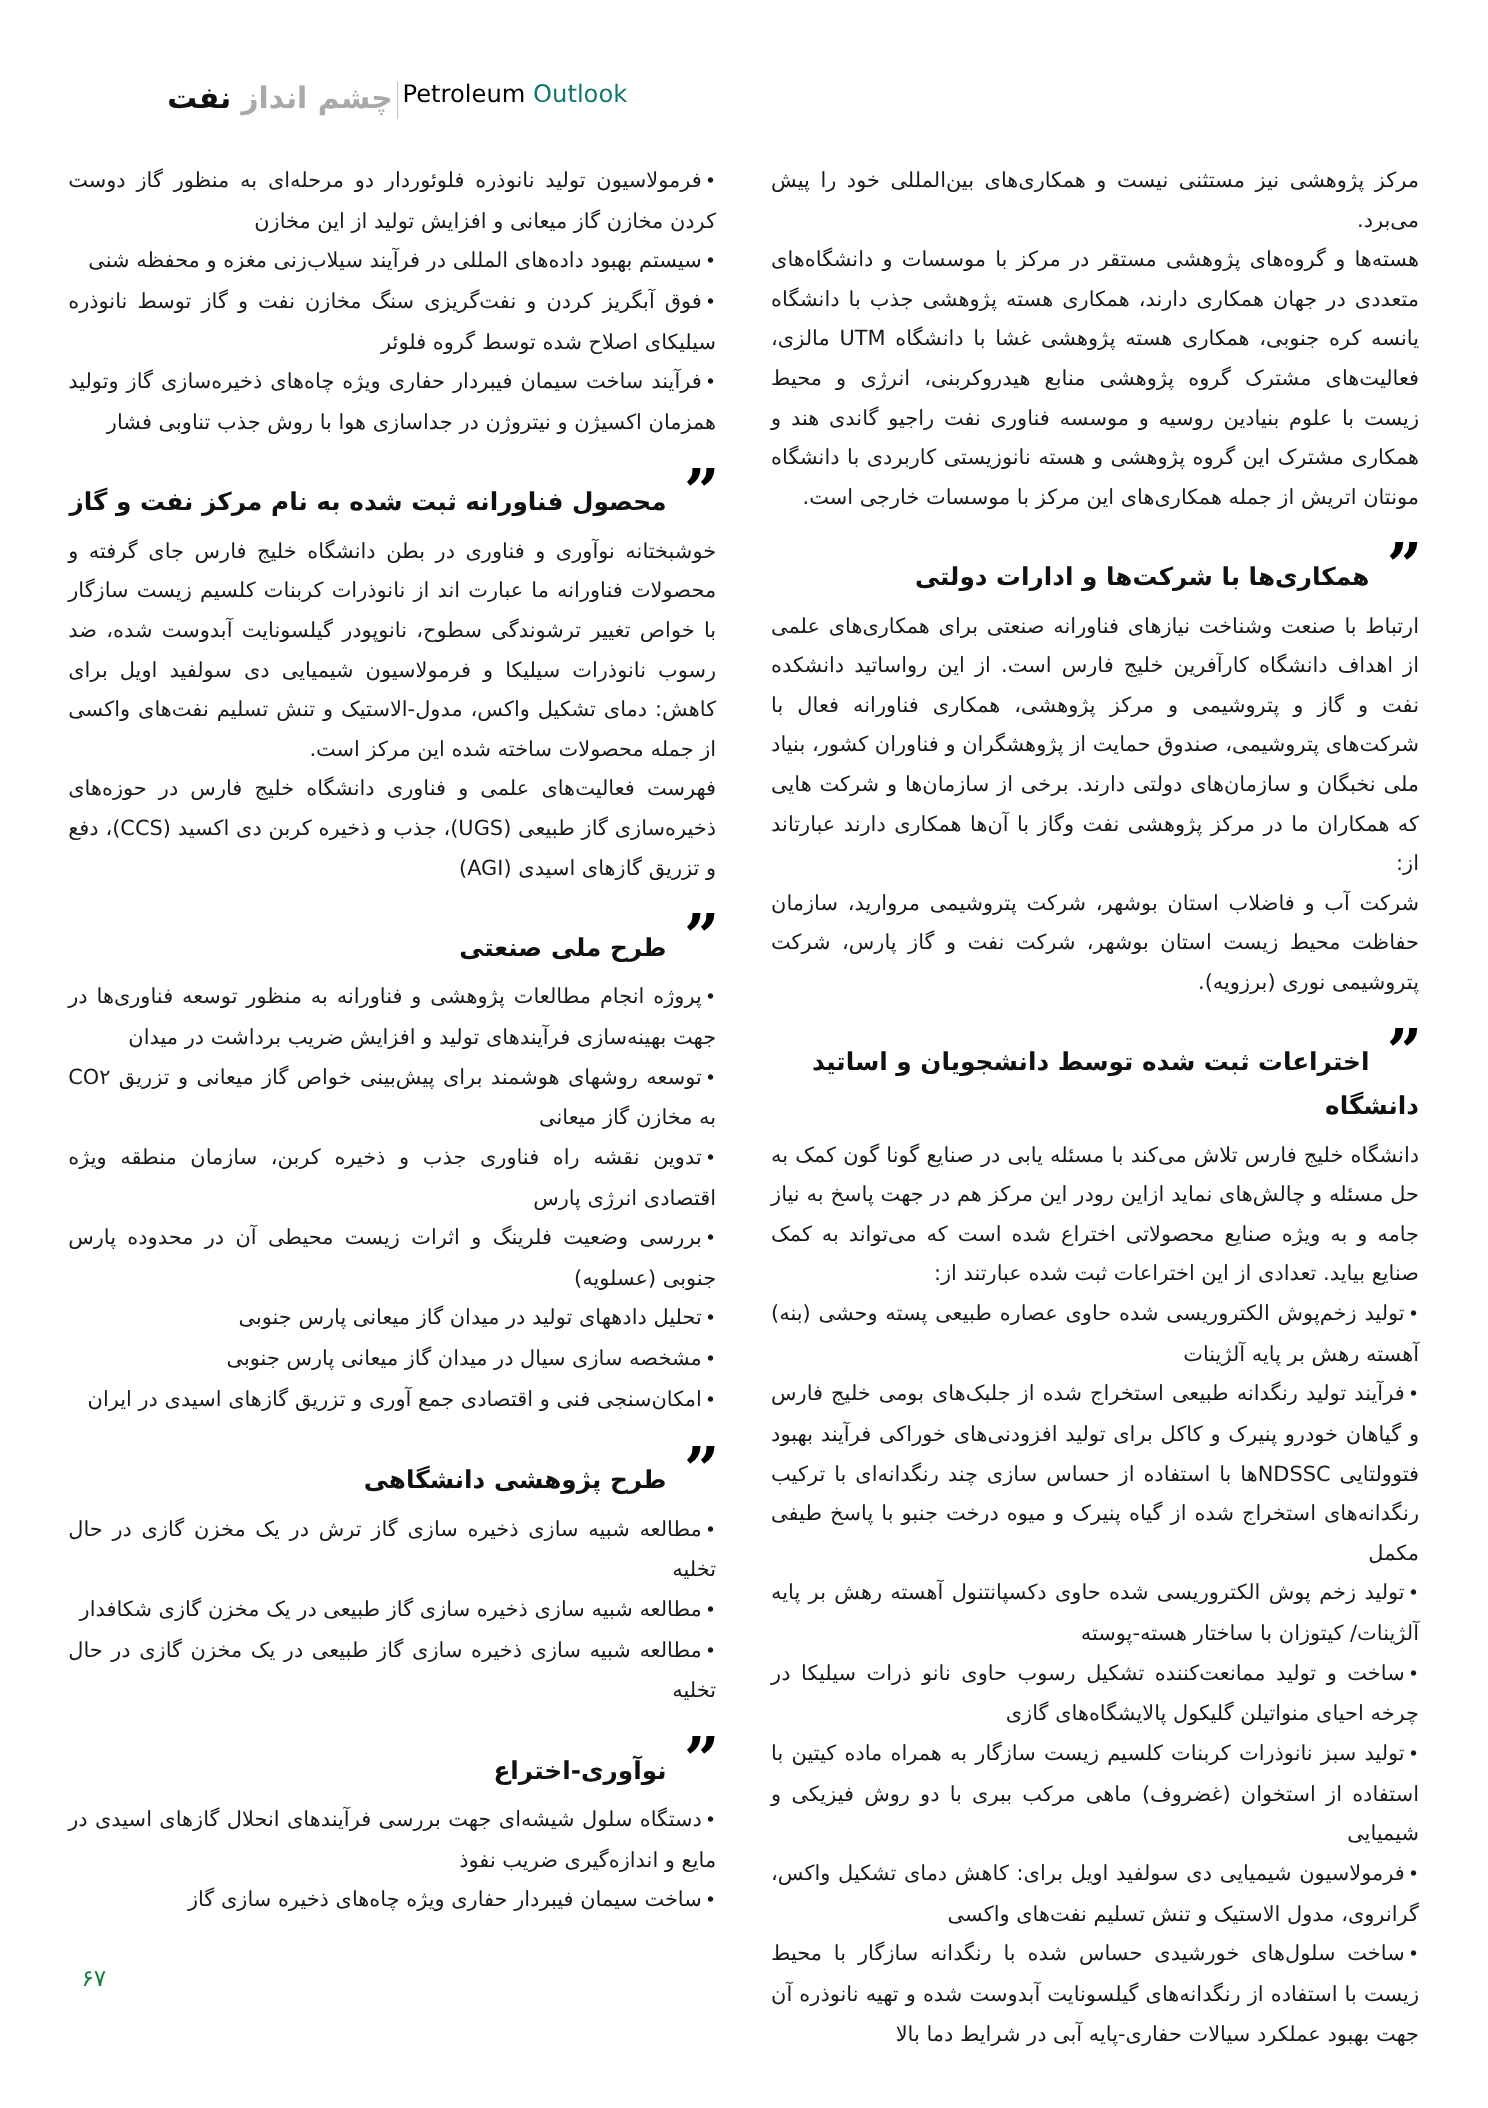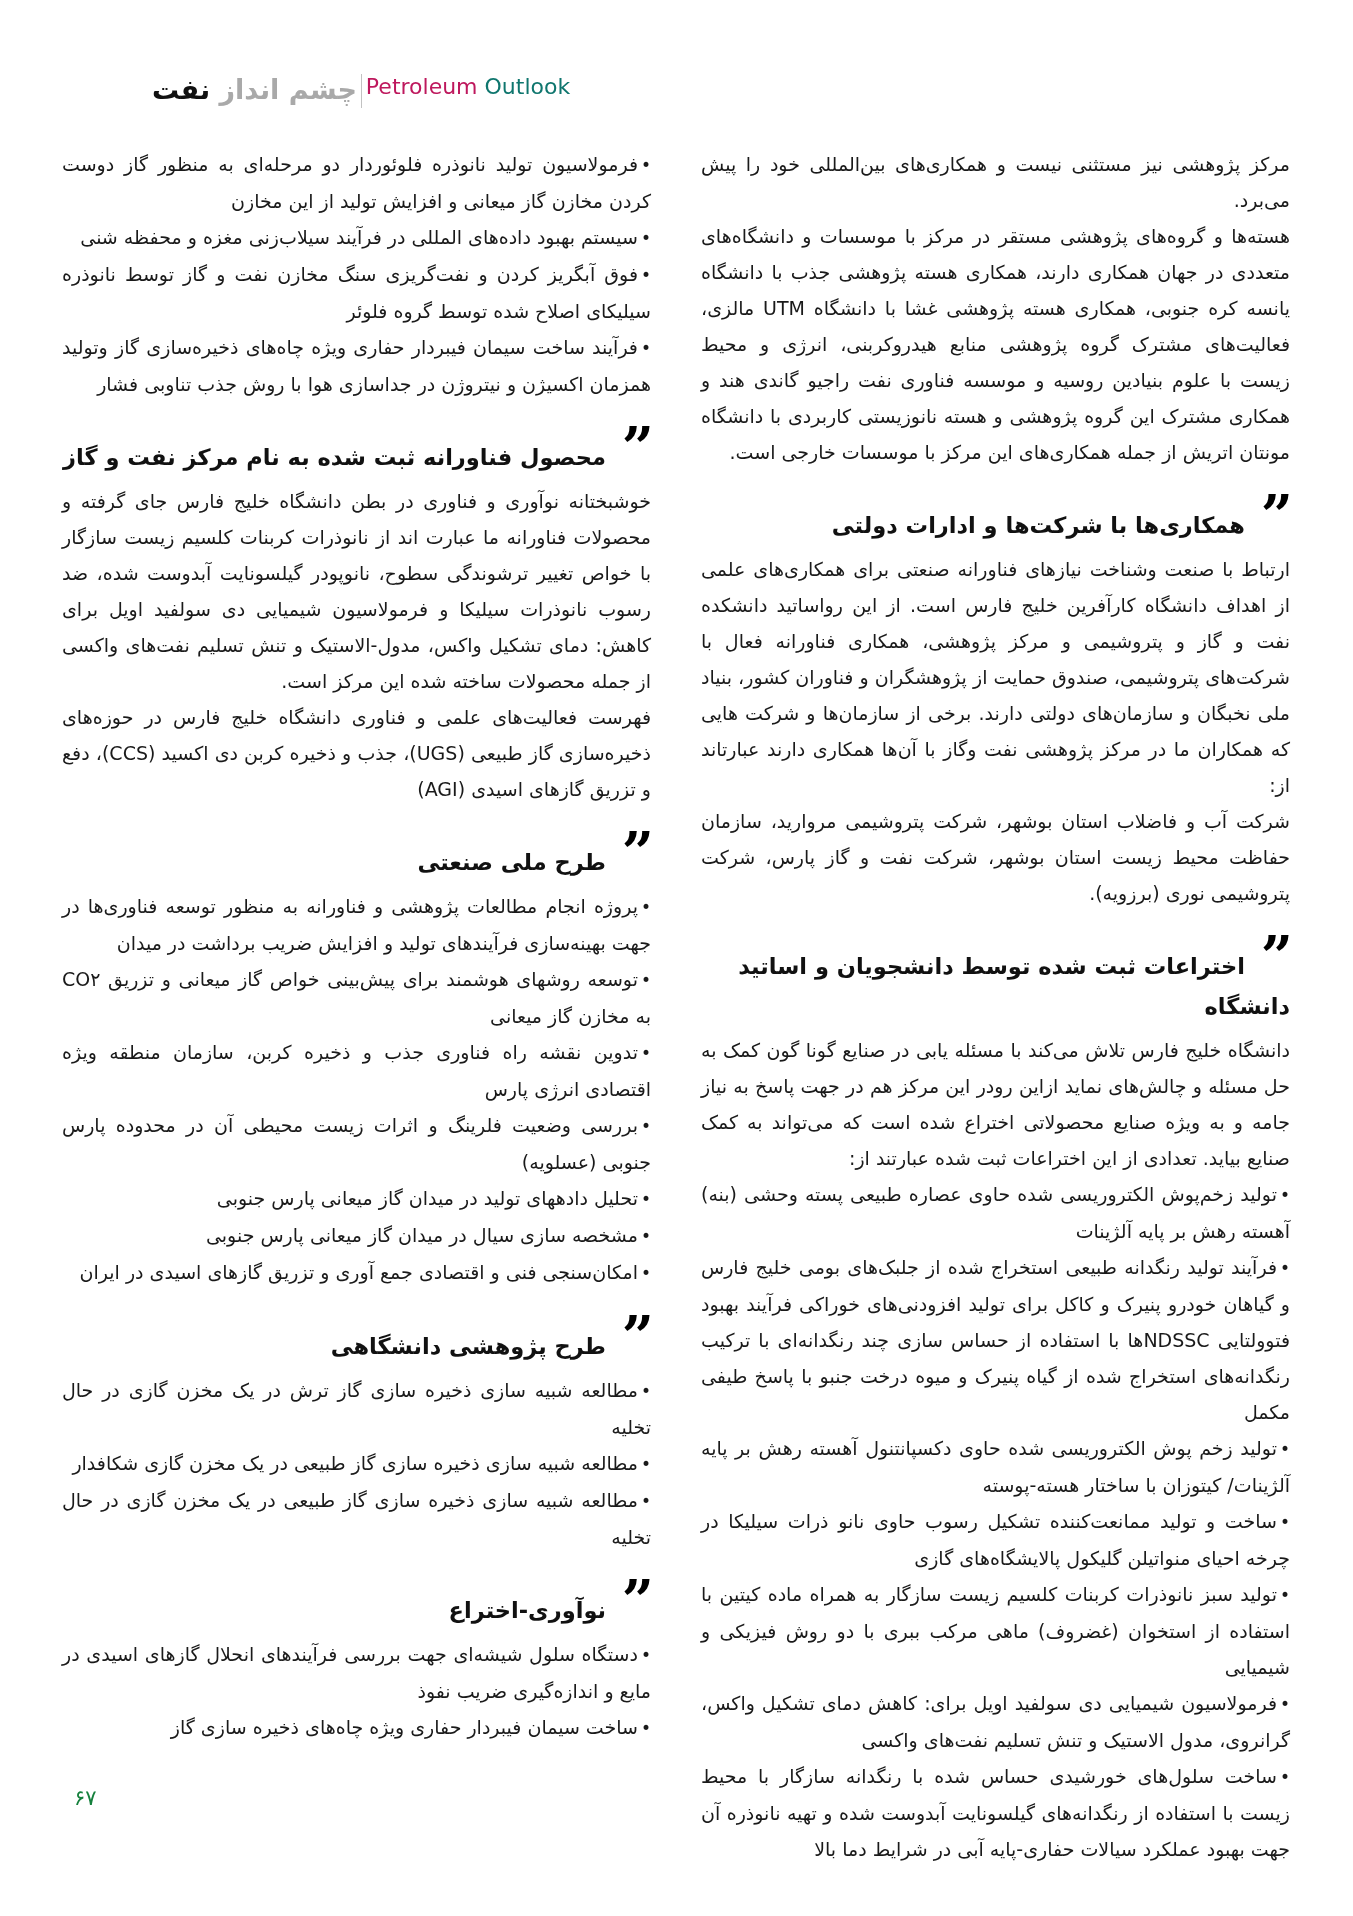--- a/index.html
+++ b/index.html
@@ -15,21 +15,21 @@
   .masthead{
     position:absolute;top:74px;left:152px;
     display:flex;align-items:flex-start;gap:4px;
     direction:ltr;
   }
   .brand-fa{font-size:27px;font-weight:bold;letter-spacing:0;white-space:nowrap;}
   .fa-light{color:#a9a9a9;}
   .fa-bold{color:#111111;}
   .masthead .divider{width:1px;height:34px;background:#c2c2c2;}
   .brand-en{font-size:22px;white-space:nowrap;}
-  .en-primary{color:#be185d;}
+  .en-primary{color:#000000;}
   .en-secondary{color:#0f766e;}
   
   .columns{
     position:absolute;top:146px;left:63px;right:63px;
     display:flex;gap:50px;
     direction:rtl;
   }
   .col{
     width:589px;flex:0 0 589px;
     font-size:19px;line-height:36px;

